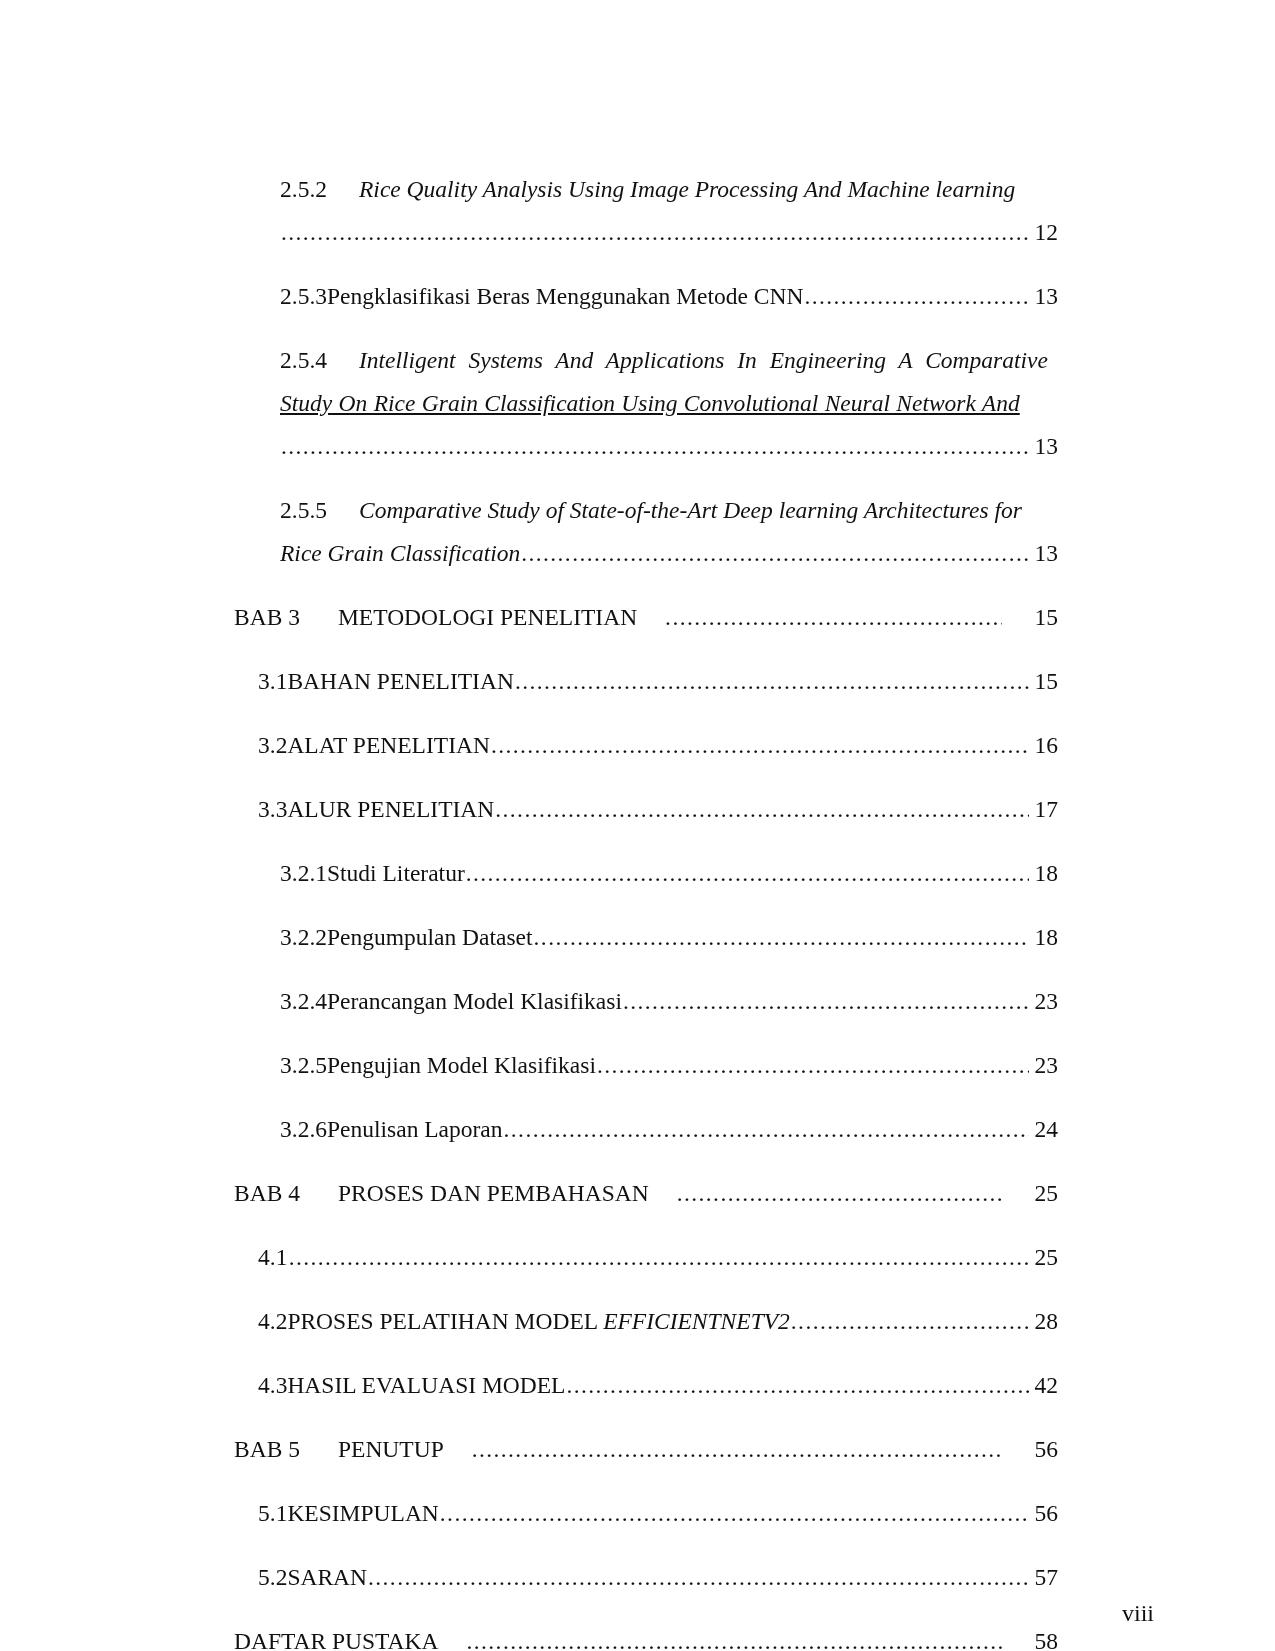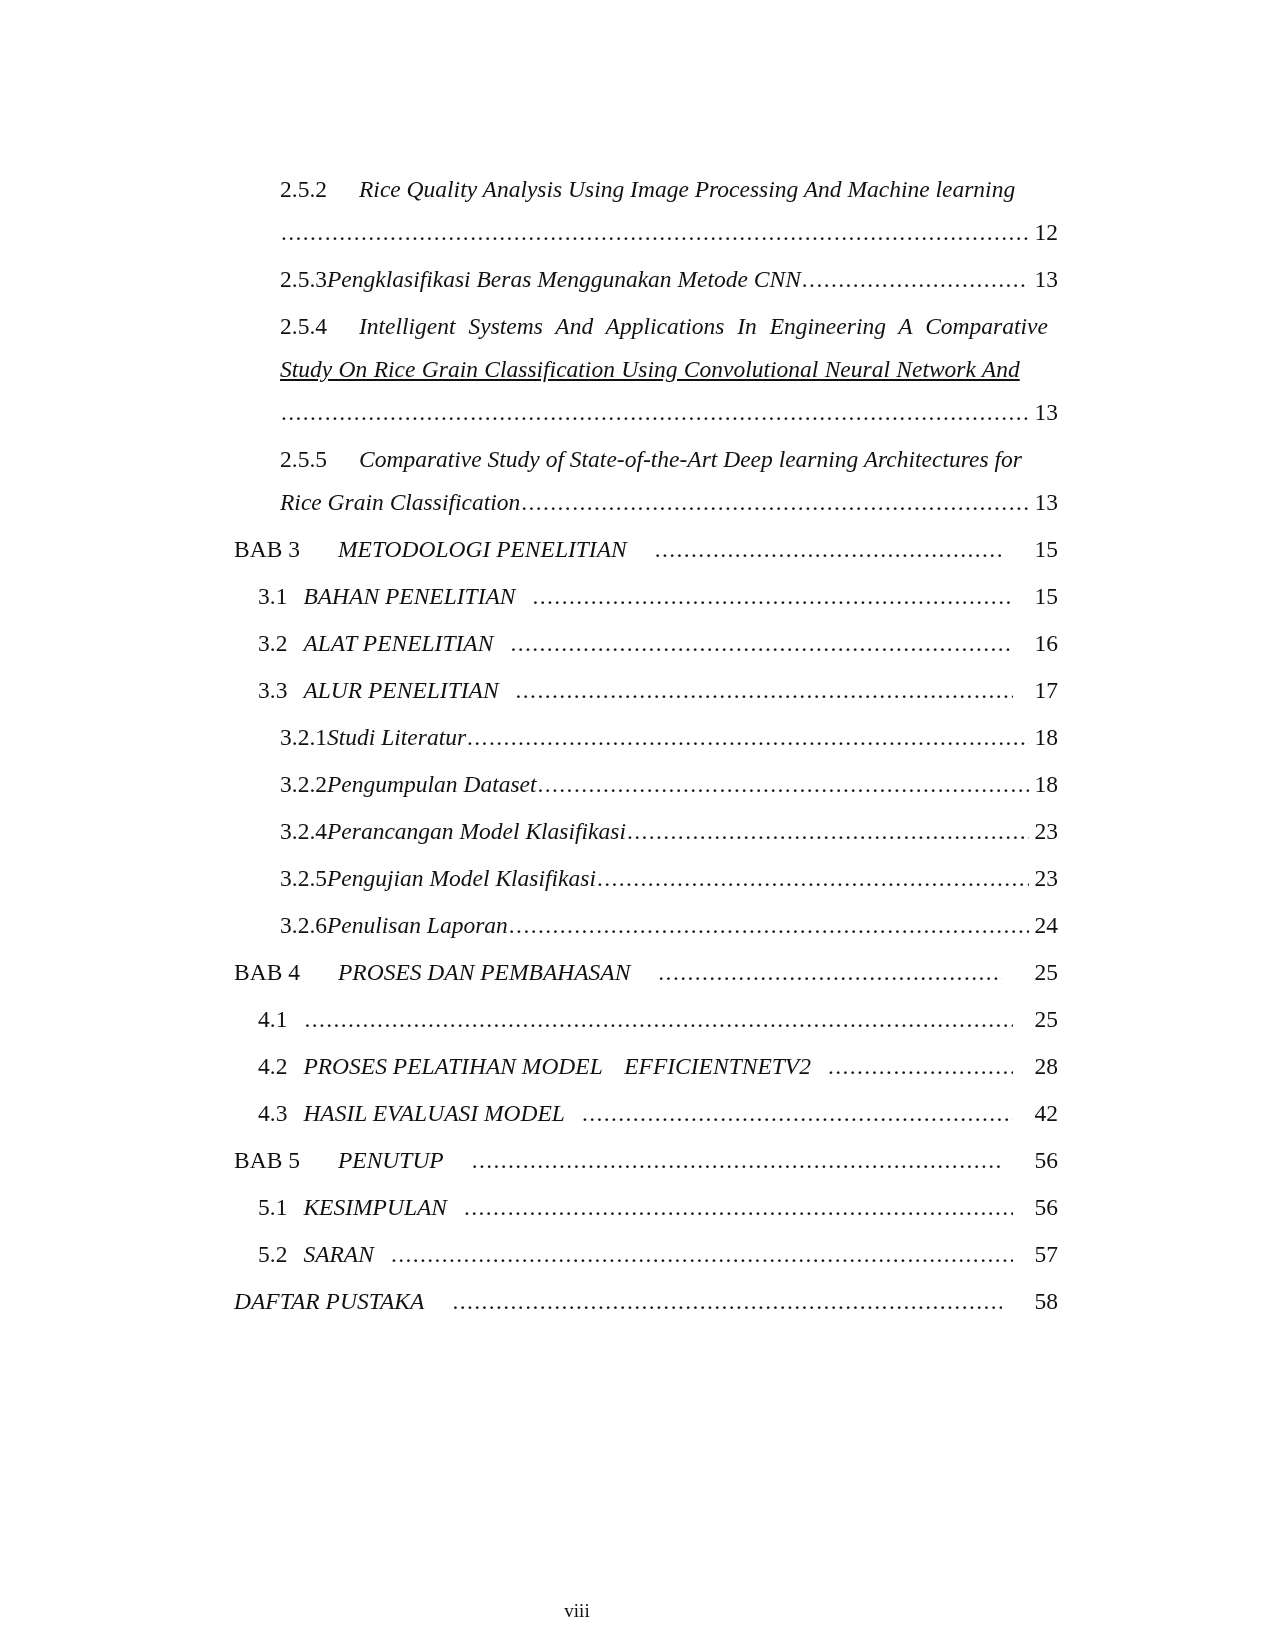--- a/index.html
+++ b/index.html
@@ -5,40 +5,40 @@
     html, body { margin: 0; padding: 0; background: #ffffff; }
     body {
       width: 1275px; height: 1651px; position: relative; overflow: hidden;
       font-family: "Liberation Serif", "DejaVu Serif", serif;
       color: #111111;
       font-size: 23.5px;
     }
     .toc { position: absolute; left: 234px; top: 168px; width: 824px; }
     .entry { position: relative; }
     .line { display: flex; align-items: baseline; height: 43px; line-height: 43px; white-space: nowrap; }
-    .gap-top { margin-top: 4px; }
+    .gap-top { margin-top: 21px; }
     .lvl-chapter { padding-left: 0; gap: 27px; }
-    .lvl-sec { padding-left: 24px; gap: 16px; }
+    .lvl-sec { padding-left: 24px; }
     .lvl-sub { padding-left: 46px; }
     .lvl-cont { padding-left: 46px; }
     .num { display: inline-block; }
     .lvl-chapter .num { width: auto; margin-right: 11px; }
     .lvl-sec .num { width: 76px; }
     .lvl-sub .num { width: 79px; }
-    .title { flex: 0 0 auto; font-style: italic; }
+    .title { flex: 0 0 auto; }
     .italic { font-style: italic; }
     .leader {
       flex: 1 1 auto; overflow: hidden; white-space: nowrap; margin: 0 2px 0 1px;
       letter-spacing: 1.4px;
     }
     .leader::after {
       content: "....................................................................................................................................................................................................................................................................";
     }
     .page { flex: 0 0 auto; text-align: center; padding-left: 4px; }
-    .footer { position: absolute; left: 0; width: 1154px; top: 1600px; text-align: center; font-size: 19px; }
+    .footer { position: absolute; left: 0; width: 1154px; top: 1600px; text-align: right; font-size: 24px; }
   </style>
 </head>
 <body>
 
 <div class="toc">
 
   <div class="entry">
     <div class="line lvl-sub">
       <span class="num">2.5.2</span>
       <span class="title italic">Rice Quality Analysis Using Image Processing And Machine learning</span>

